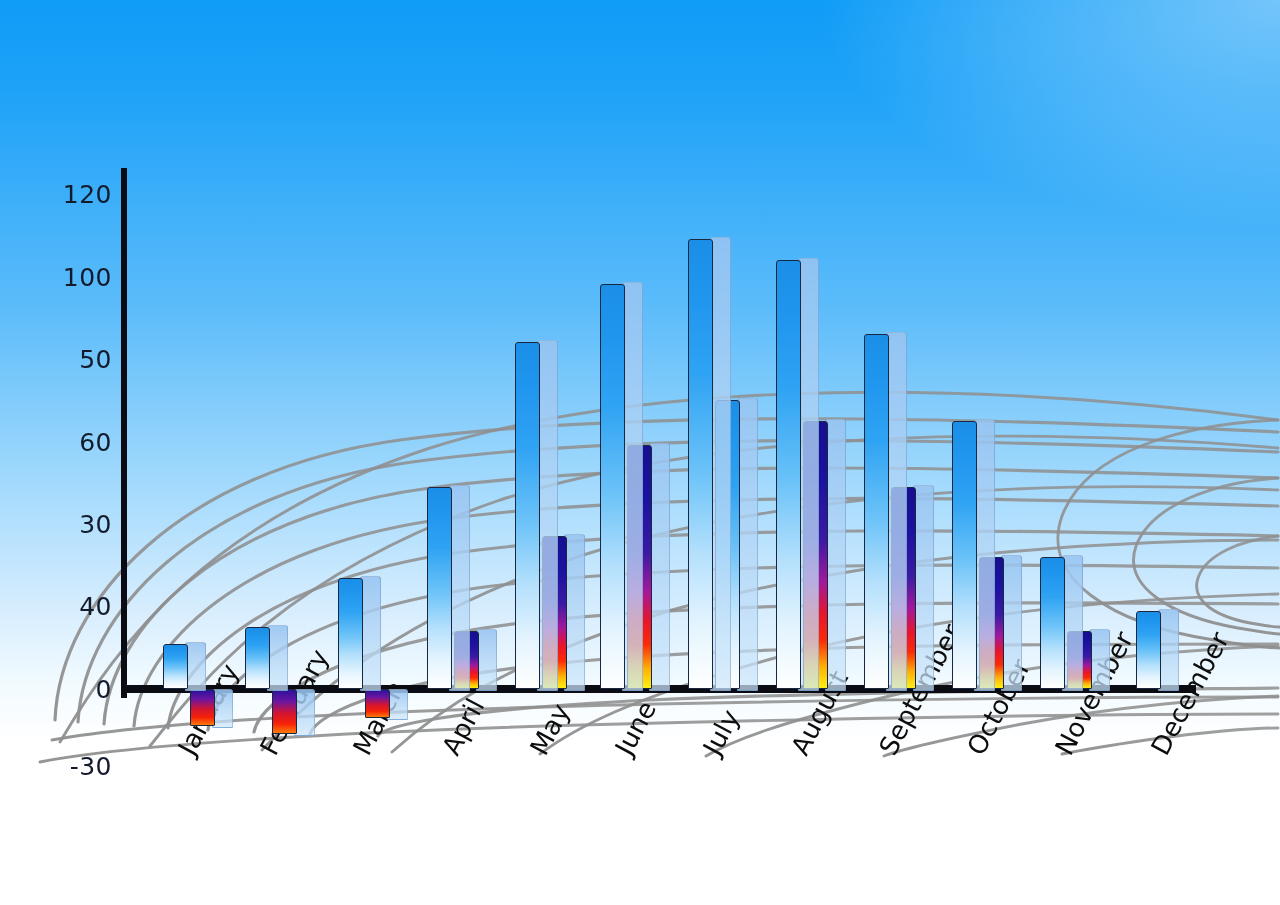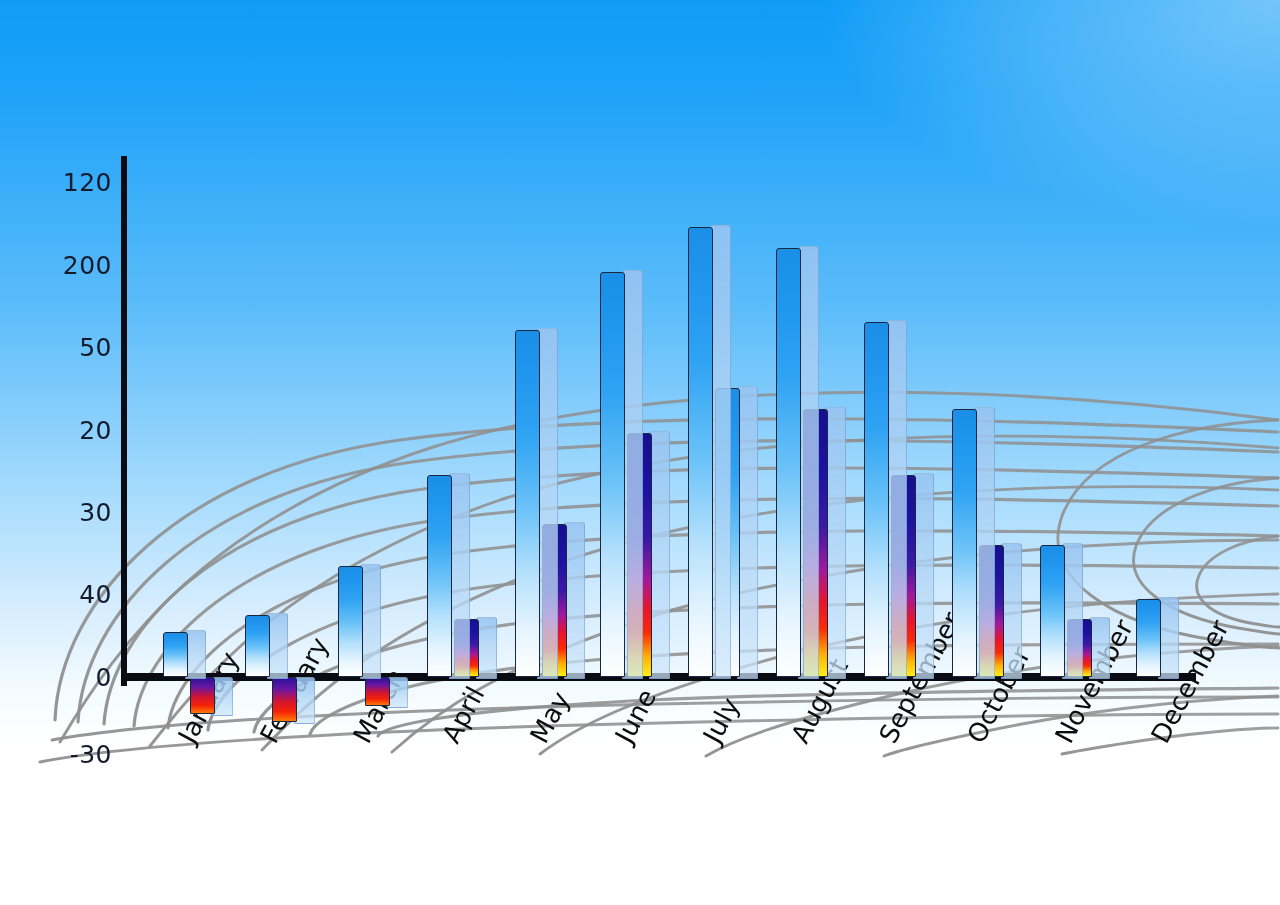--- a/index.html
+++ b/index.html
@@ -19,21 +19,21 @@
   }
   .sky-corner{
     position:absolute;right:0;top:0;width:780px;height:360px;
     background:radial-gradient(ellipse 640px 320px at 100% 0%,rgba(255,255,255,0.42) 0%,rgba(255,255,255,0.18) 45%,rgba(255,255,255,0) 72%);
   }
 
   
   .floor{position:absolute;left:0;top:0;width:1280px;height:905px;}
 
   
-  .plot{position:absolute;left:0;top:0;width:1280px;height:727px;}
+  .plot{position:absolute;left:0;top:12px;width:1280px;height:727px;}
 
   
   .yaxis{
     position:absolute;left:121px;top:156px;width:6px;height:530px;
     background:#0b0b14;
   }
   .xaxis{
     position:absolute;left:121px;top:673px;width:1075px;height:8px;
     background:#0b0b14;
   }
@@ -145,27 +145,27 @@
 
   <div class="plot">
 
     <div class="yaxis"></div>
     <div class="xaxis"></div>
 
     <div class="tick-row" style="top:168px;">
         <div class="tick-label">120</div>
       </div>
     <div class="tick-row" style="top:251px;">
-        <div class="tick-label">200</div>
+        <div class="tick-label">100</div>
       </div>
     <div class="tick-row" style="top:333px;">
         <div class="tick-label">50</div>
       </div>
     <div class="tick-row" style="top:416px;">
-        <div class="tick-label">20</div>
+        <div class="tick-label">60</div>
       </div>
     <div class="tick-row" style="top:498px;">
         <div class="tick-label">30</div>
       </div>
     <div class="tick-row" style="top:580px;">
         <div class="tick-label">40</div>
       </div>
     <div class="tick-row" style="top:663px;">
         <div class="tick-label">0</div>
       </div>

